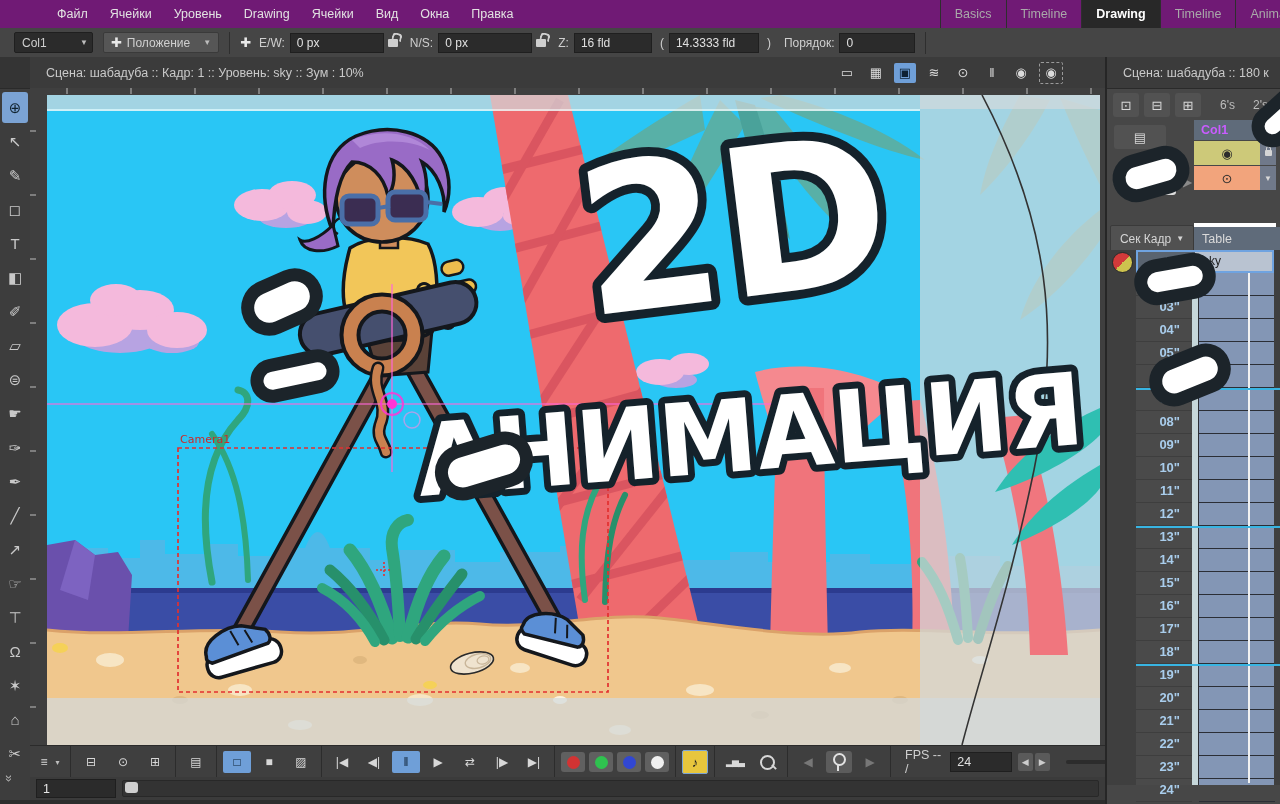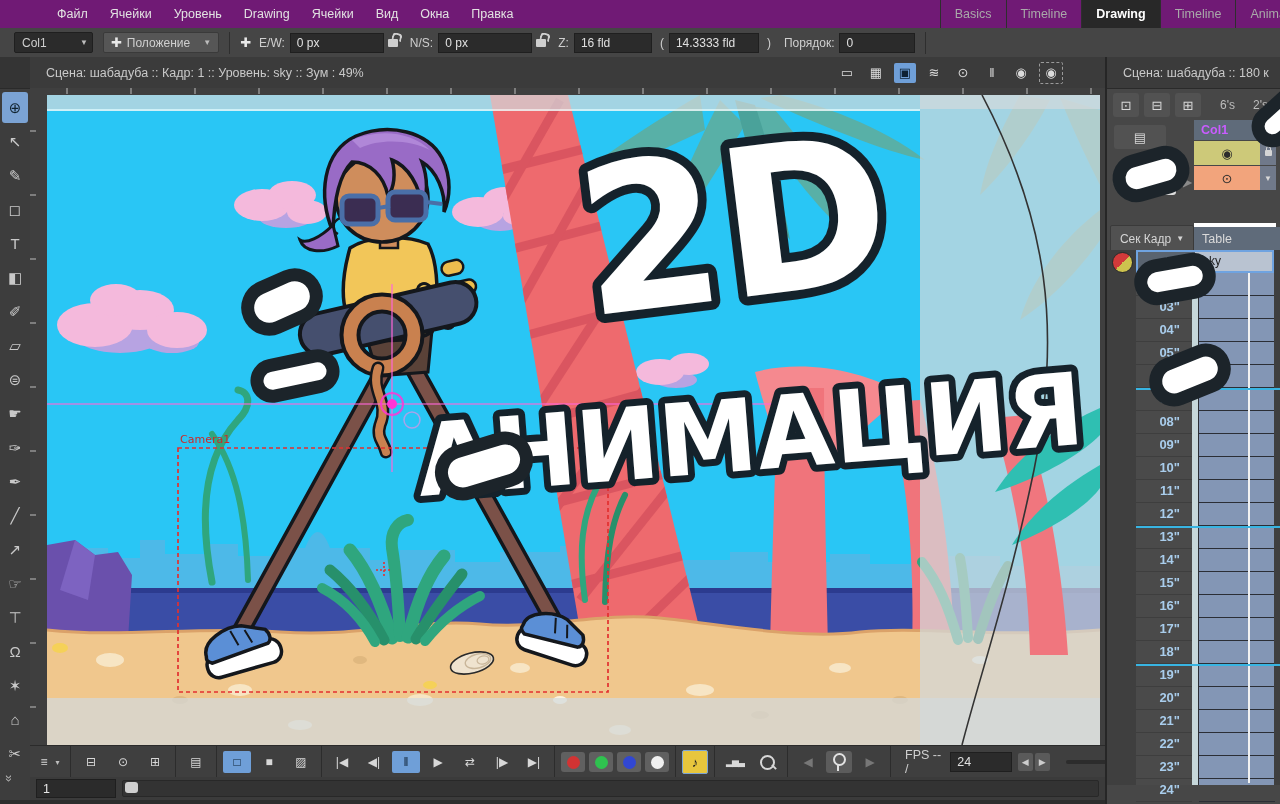--- a/index.html
+++ b/index.html
@@ -233,21 +233,21 @@
           <span>⌂</span>
         </div>
         <div class="tool">
           <span>✂</span>
         </div>
       </div>
     <div class="tchev">«</div>
   </div>
 
   <div class="vtitle">
-    <span class="ttl">Сцена: шабадуба  ::  Кадр: 1  ::  Уровень: sky  ::  Зум : 49%</span>
+    <span class="ttl">Сцена: шабадуба  ::  Кадр: 1  ::  Уровень: sky  ::  Зум : 10%</span>
     <div class="vicons">
 
     <span class="vico">
           <span>▭</span>
         </span>
         <span class="vico">
           <span>▦</span>
         </span>
         <span class="vico active">
           <span>▣</span>

